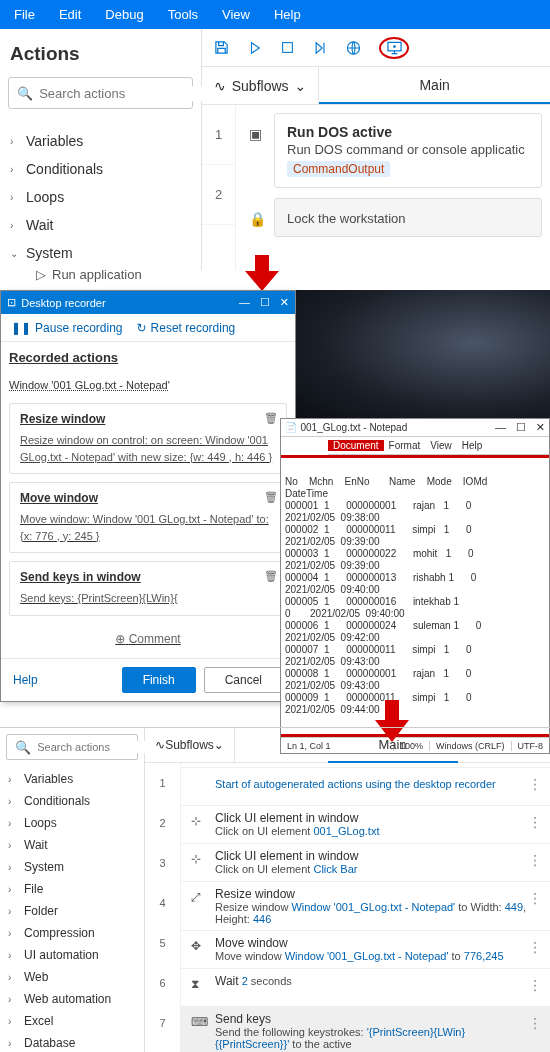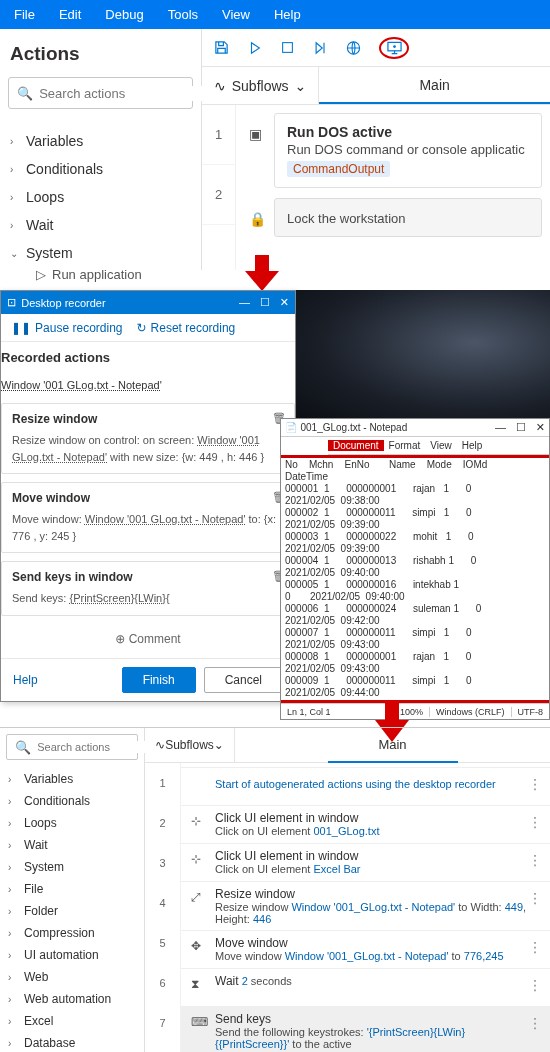--- a/index.html
+++ b/index.html
@@ -36,21 +36,21 @@
   .stepcard .desc { font-size:13px; color:#4a4a4a; margin-top:2px; }
   .stepcard .output { display:inline-block; background:#e0eefb; color:#c2410c; font-size:12px; padding:1px 6px; border-radius:2px; margin-top:4px; }
 
   .red-arrow { position:absolute; left:245px; top:255px; }
 
   .recorder-window { position:absolute; top:290px; left:0; width:296px; background:#fff; border:1px solid #888; box-shadow:2px 2px 6px rgba(0,0,0,0.2); }
   .rec-title { background:#0078d4; color:#fff; height:23px; display:flex; align-items:center; justify-content:space-between; padding:0 6px; font-size:11px; }
   .rec-title .wbtns { display:flex; gap:10px; font-size:11px; }
   .rec-toolbar { height:28px; display:flex; align-items:center; gap:14px; padding:0 10px; border-bottom:1px solid #e8e8e8; font-size:12px; color:#0063b1; }
   .rec-toolbar span { cursor:pointer; display:flex; align-items:center; gap:4px; }
-  .rec-body { padding:8px 0 4px; }
+  .rec-body { padding:8px 8px 4px;text-decoration:underline; }
   .rec-h { font-size:13px; font-weight:600; margin-bottom:10px; }
   .rec-link { font-size:11px; color:#333; text-decoration:underline dotted; padding:4px 0; display:inline-block; }
   .rec-card { border:1px solid #e0e0e0; border-radius:2px; padding:8px 10px; margin:8px 0; font-size:11px; position:relative; }
   .rec-card .ct { font-size:12px; font-weight:600; margin-bottom:6px; }
   .rec-card .trash { position:absolute; right:8px; top:8px; color:#666; cursor:pointer; }
   .rec-card .txt { color:#555; line-height:1.5; }
   .rec-card .u { text-decoration:underline dotted; }
   .rec-comment { text-align:center; padding:8px 0; font-size:12px; color:#666; }
   .rec-footer { display:flex; align-items:center; justify-content:space-between; padding:8px 12px; border-top:1px solid #e8e8e8; }
   .rec-footer .help { color:#0063b1; font-size:12px; }
@@ -61,21 +61,21 @@
 
   .desktop-bg { position:absolute; top:290px; left:296px; width:254px; height:132px; background:radial-gradient(ellipse at 70% 40%, #4a5566 0%, #1a1f28 60%, #0a0d12 100%); }
 
   .notepad { position:absolute; top:418px; left:280px; width:270px; background:#fff; border:1px solid #888; font-family:"Consolas",monospace; font-size:10px; }
   .np-title { background:#fff; height:18px; border-bottom:1px solid #ccc; display:flex; align-items:center; justify-content:space-between; padding:0 4px; font-size:10px; font-family:"Segoe UI"; }
   .np-title .wbtns span { margin-left:10px; font-size:11px; }
   .np-menu { display:flex; height:18px; align-items:center; font-size:10px; border-bottom:1px solid #ccc; font-family:"Segoe UI";margin-left:47px; }
   .np-menu span { padding:0 5px; cursor:pointer; }
   .np-menu .doc { background:#cc0000; color:#fff; }
   .red-bar { height:3px; background:#cc0000; }
-  .np-body { padding:1px 4px; line-height:1.2; white-space:pre; overflow:hidden; }
+  .np-body { padding:18px 4px; line-height:1.2; white-space:pre; overflow:hidden; }
   .np-status { border-top:1px solid #ccc; height:16px; display:flex; align-items:center; font-size:9px; font-family:"Segoe UI"; }
   .np-status span { padding:0 6px; border-left:1px solid #ccc; }
   .np-status span:first-child { border:none; flex:0 0 60px; }
 
   .bottom-panel { position:absolute; top:727px; left:0; width:550px; border-top:1px solid #ccc; display:flex; height:325px; overflow:hidden; }
   .bp-left { width:145px; border-right:1px solid #e0e0e0; padding:6px; }
   .bp-left .search-box { height:26px; margin-bottom:8px; border-radius:2px; }
   .bp-left .search-box input { font-size:11px; }
   .bp-left .tree-item { font-size:12px; padding:4px 2px; }
   .bp-mid { width:36px; border-right:1px solid #f0f0f0; }
@@ -395,21 +395,21 @@
           <div class="bp-card">
             <span class="icn">⊹</span>
             <span class="dots">⋮</span>
             <div class="ttl">Click UI element in window</div>
             <div class="desc">Click on UI element <span class="lnk">001_GLog.txt</span></div>
           </div>
           <div class="bp-card">
             <span class="icn">⊹</span>
             <span class="dots">⋮</span>
             <div class="ttl">Click UI element in window</div>
-            <div class="desc">Click on UI element <span class="lnk">Excel Bar</span></div>
+            <div class="desc">Click on UI element <span class="lnk">Click Bar</span></div>
           </div>
           <div class="bp-card">
             <span class="icn">⤢</span>
             <span class="dots">⋮</span>
             <div class="ttl">Resize window</div>
             <div class="desc">Resize window <span class="lnk">Window '001_GLog.txt - Notepad'</span> to Width: <span class="lnk">449</span>, Height: <span class="lnk">446</span></div>
           </div>
           <div class="bp-card">
             <span class="icn">✥</span>
             <span class="dots">⋮</span>

